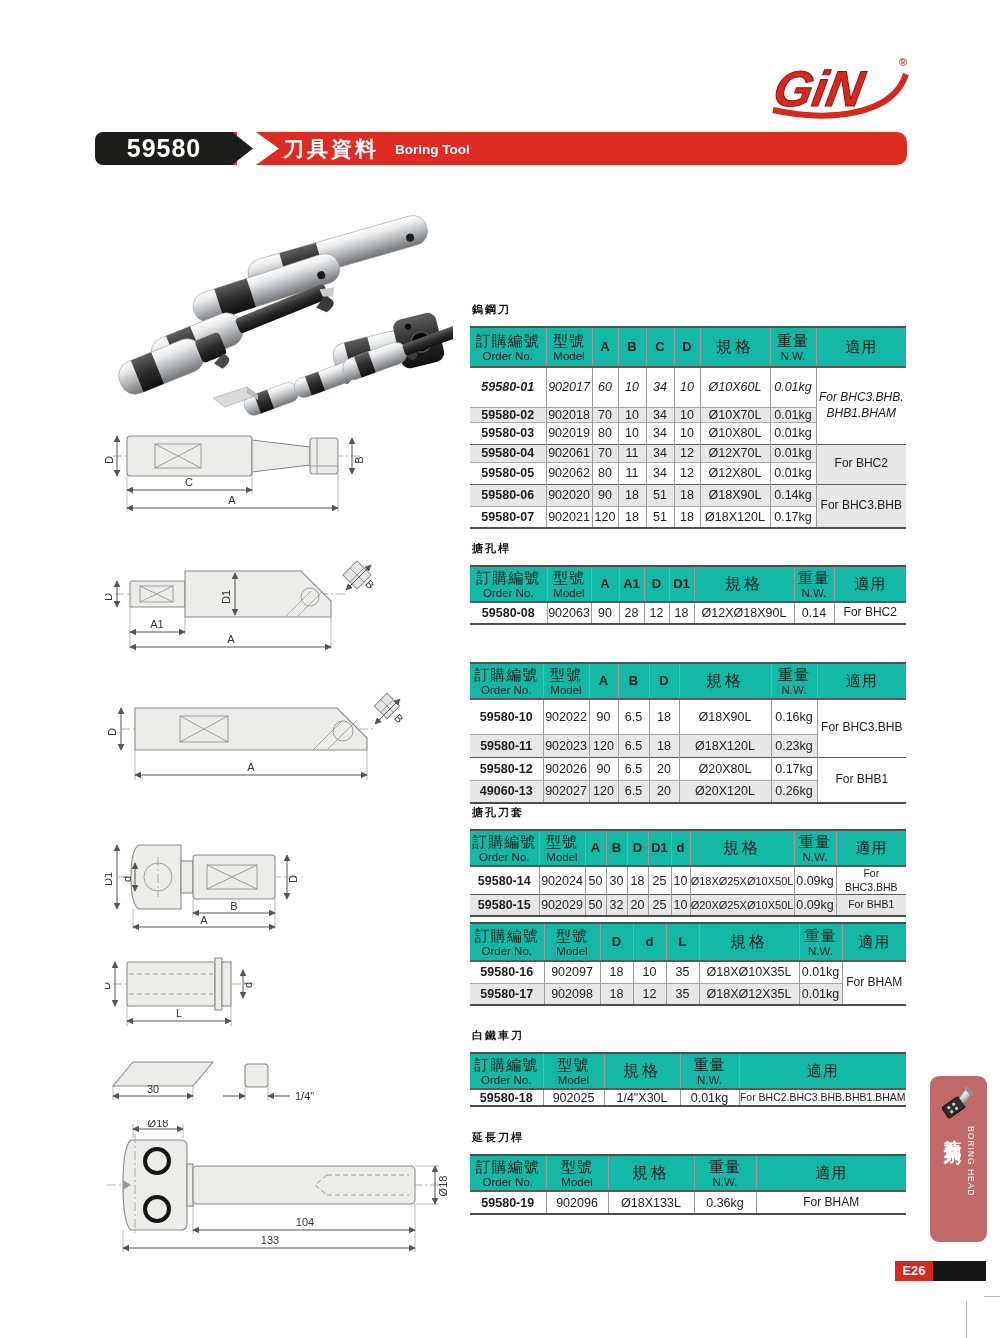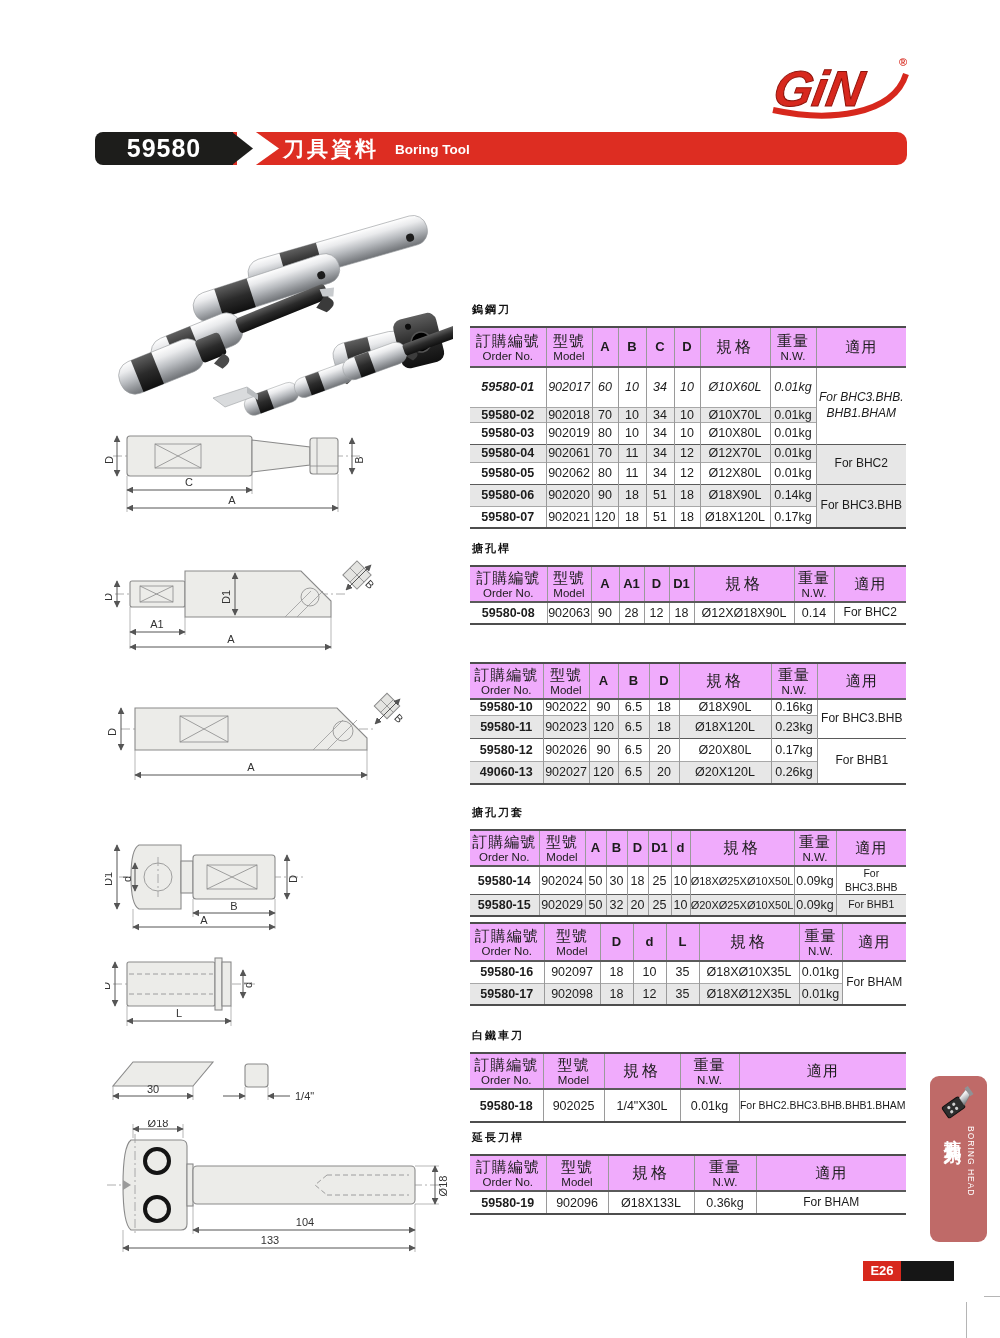--- a/index.html
+++ b/index.html
@@ -35,42 +35,42 @@
   text.lbl{font-size:11px;fill:#333;}
   .hatch{stroke:#9a9a9a;stroke-width:0.8;}
 
   
   .section{position:absolute;left:470px;width:436px;}
   .sec-title{font-size:11px;font-weight:600;color:#111;letter-spacing:2px;margin:0 0 9px 2px;}
   table{border-collapse:collapse;table-layout:fixed;width:436px;
     border-top:2px solid #4d4d4d;border-bottom:2px solid #4d4d4d;}
   th,td{padding:0;text-align:center;vertical-align:middle;border-left:1px solid #9a9a9a;overflow:hidden;}
   th:first-child,td:first-child{border-left:none;}
-  thead th{background:#f0abfc;border-bottom:2px solid #5a5a5a;font-weight:normal;color:#1c1c1c;text-align:center;}
+  thead th{background:#14b8a6;border-bottom:2px solid #5a5a5a;font-weight:normal;color:#1c1c1c;text-align:center;}
   .h-zh{font-size:15px;letter-spacing:1px;line-height:1.15;}
   .h-en{font-size:11.5px;line-height:1.05;}
   th.letter .h-zh{font-size:13px;font-weight:bold;letter-spacing:0;}
   th.spec .h-zh{font-size:16px;letter-spacing:3px;}
   tbody td{border-top:1px solid #a8a8a8;font-size:12.5px;color:#1c1c1c;background:#fff;}
   tr.band td{background:#e7e7e7;}
   tr.gb td{border-top:1.6px solid #5a5a5a;}
   td.order{font-weight:bold;}
   td.fit{background:#fff;font-size:12px;white-space:pre-line;line-height:1.3;}
   table.small-fit td.fit{font-size:10.5px;}
   table.small-spec td.spec-cell{font-size:11px;}
 
   
   .side-tab{position:absolute;left:930px;top:1076px;width:57px;height:166px;background:#bf6a68;
     border-radius:9px;display:flex;flex-direction:column;align-items:center;padding-top:9px;box-sizing:border-box;}
   .vert-wrap{display:flex;flex-direction:row;margin-top:5px;}
   .tab-zh{writing-mode:vertical-rl;font-size:17px;color:#fff;letter-spacing:3px;font-weight:600;}
   .tab-en{writing-mode:vertical-rl;font-size:8.5px;color:#fff;letter-spacing:1px;margin-left:2px;}
 
   
-  .badge{position:absolute;left:863px;top:1261px;width:91px;height:20px;}
+  .badge{position:absolute;left:895px;top:1261px;width:91px;height:20px;}
   .badge-red{position:absolute;left:0;top:0;width:38px;height:20px;background:#d7281d;color:#fff;
     font-size:13px;font-weight:bold;text-align:center;line-height:20px;}
   .badge-black{position:absolute;left:38px;top:0;width:53px;height:20px;background:#161616;}
 
   .crop-v{position:absolute;left:966px;top:1302px;width:1px;height:36px;background:#b5b5b5;}
   .crop-h{position:absolute;left:984px;top:1296px;width:16px;height:1px;background:#b5b5b5;}
 </style>
 </head>
 <body>
 
@@ -551,21 +551,21 @@
             <th>
               <div class="h-zh">重量</div>
               <div class="h-en">N.W.</div>
             </th>
             <th>
               <div class="h-zh">適用</div>
             </th>
           </tr>
         </thead>
         <tbody>
-          <tr style="height: 16px;">
+          <tr style="height: 35px;">
             <td class="order">59580-10</td>
             <td>902022</td>
             <td>90</td>
             <td>6.5</td>
             <td>18</td>
             <td class="spec-cell">Ø18X90L</td>
             <td>0.16kg</td>
             <td rowspan="2" class="fit">For BHC3.BHB</td>
           </tr>
           <tr class="band" style="height: 23px;">
@@ -771,21 +771,21 @@
             <th>
               <div class="h-zh">重量</div>
               <div class="h-en">N.W.</div>
             </th>
             <th>
               <div class="h-zh">適用</div>
             </th>
           </tr>
         </thead>
         <tbody>
-          <tr style="height: 33px;">
+          <tr style="height: 17px;">
             <td class="order">59580-18</td>
             <td>902025</td>
             <td class="spec-cell">1/4"X30L</td>
             <td>0.01kg</td>
             <td rowspan="1" class="fit">For BHC2.BHC3.BHB.BHB1.BHAM</td>
           </tr>
         </tbody>
       </table>
   </div>
   <div class="section" style="top:1130px;">

